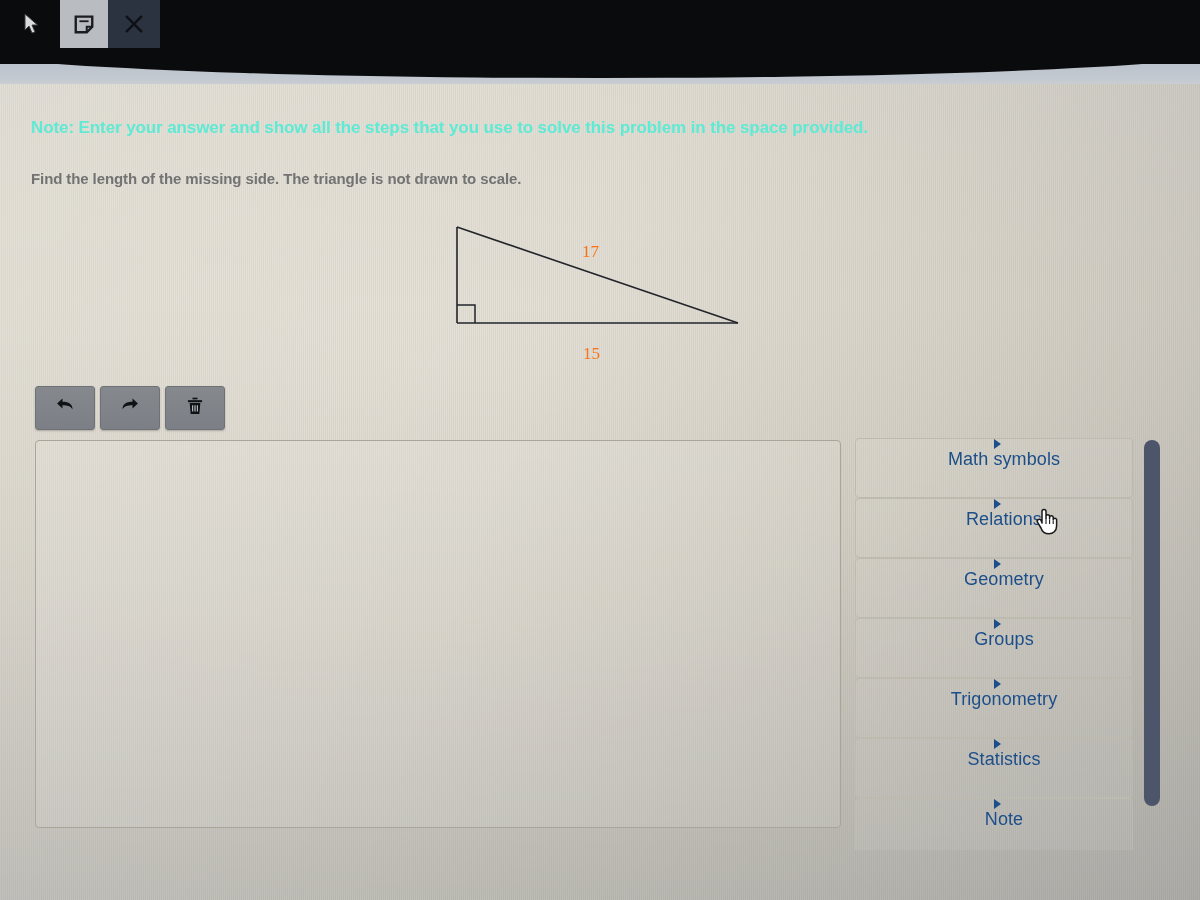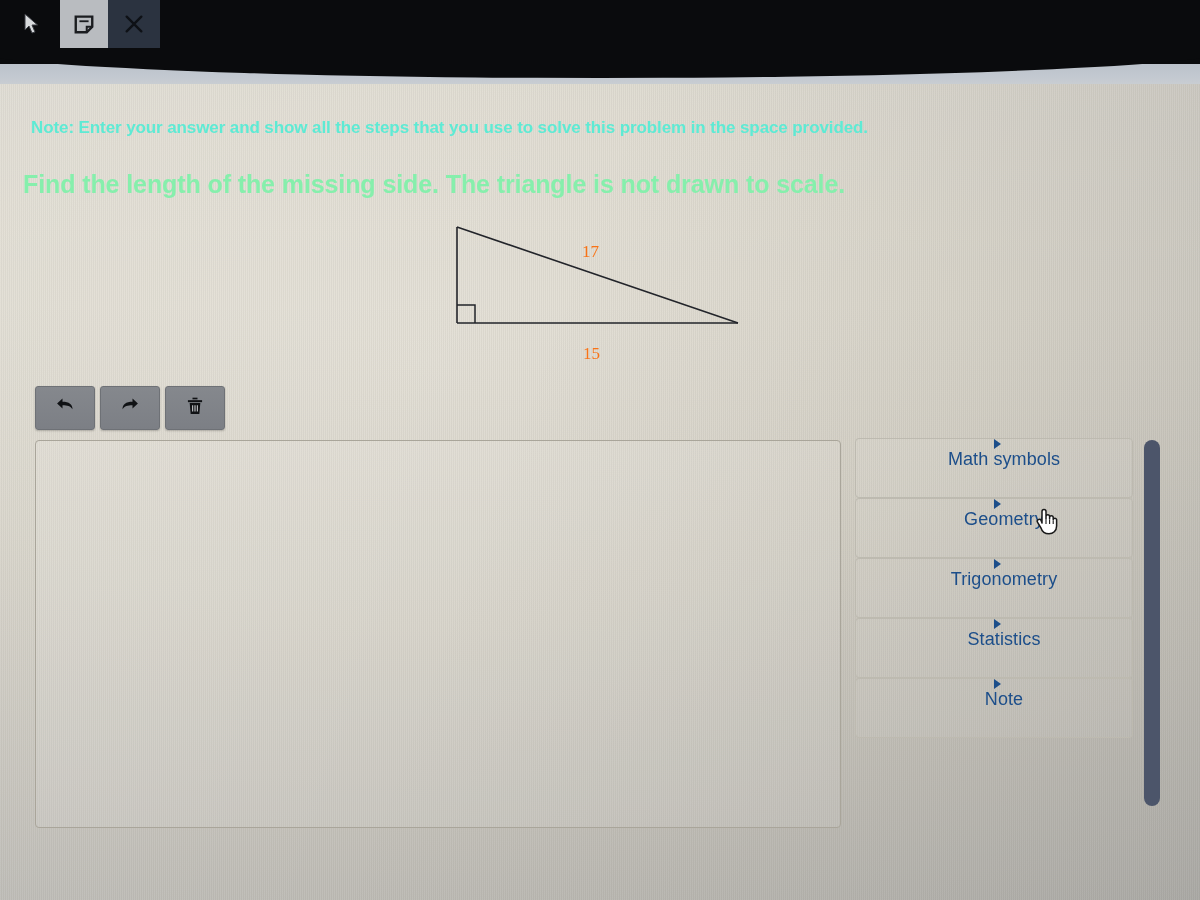--- a/index.html
+++ b/index.html
@@ -113,25 +113,25 @@
     left: 31px; top: 118px;
     width: 1140px;
     font-size: 17px;
     font-weight: bold;
     color: #5eead4;
     letter-spacing: -0.1px;
     white-space: nowrap;
   }
   .prompt-find {
     position: absolute;
-    left: 23px; top: 170px;
+    left: 31px; top: 170px;
     width: 1000px;
-    font-size: 25px;
+    font-size: 15px;
     font-weight: bold;
-    color: #86efac;
+    color: #737373;
     letter-spacing: -0.1px;
     white-space: nowrap;
   }
 
   
   .figure {
     position: absolute;
     left: 430px; top: 205px;
     width: 340px; height: 180px;
   }
@@ -307,26 +307,34 @@
 
     <div class="answer-area" placeholder=""></div>
 
     <div class="palette">
 
       <div class="palette-row">
         <span class="row-caret"></span>
         <span class="row-label soft">Math symbols</span>
       </div>
 
+      <div class="palette-row">
+        <span class="row-caret"></span>
+        <span class="row-label soft">Relations</span>
+      </div>
 
       <div class="palette-row">
         <span class="row-caret"></span>
         <span class="row-label soft">Geometry</span>
       </div>
 
+      <div class="palette-row">
+        <span class="row-caret"></span>
+        <span class="row-label soft">Groups</span>
+      </div>
 
       <div class="palette-row">
         <span class="row-caret"></span>
         <span class="row-label soft">Trigonometry</span>
       </div>
 
       <div class="palette-row">
         <span class="row-caret"></span>
         <span class="row-label soft">Statistics</span>
       </div>

